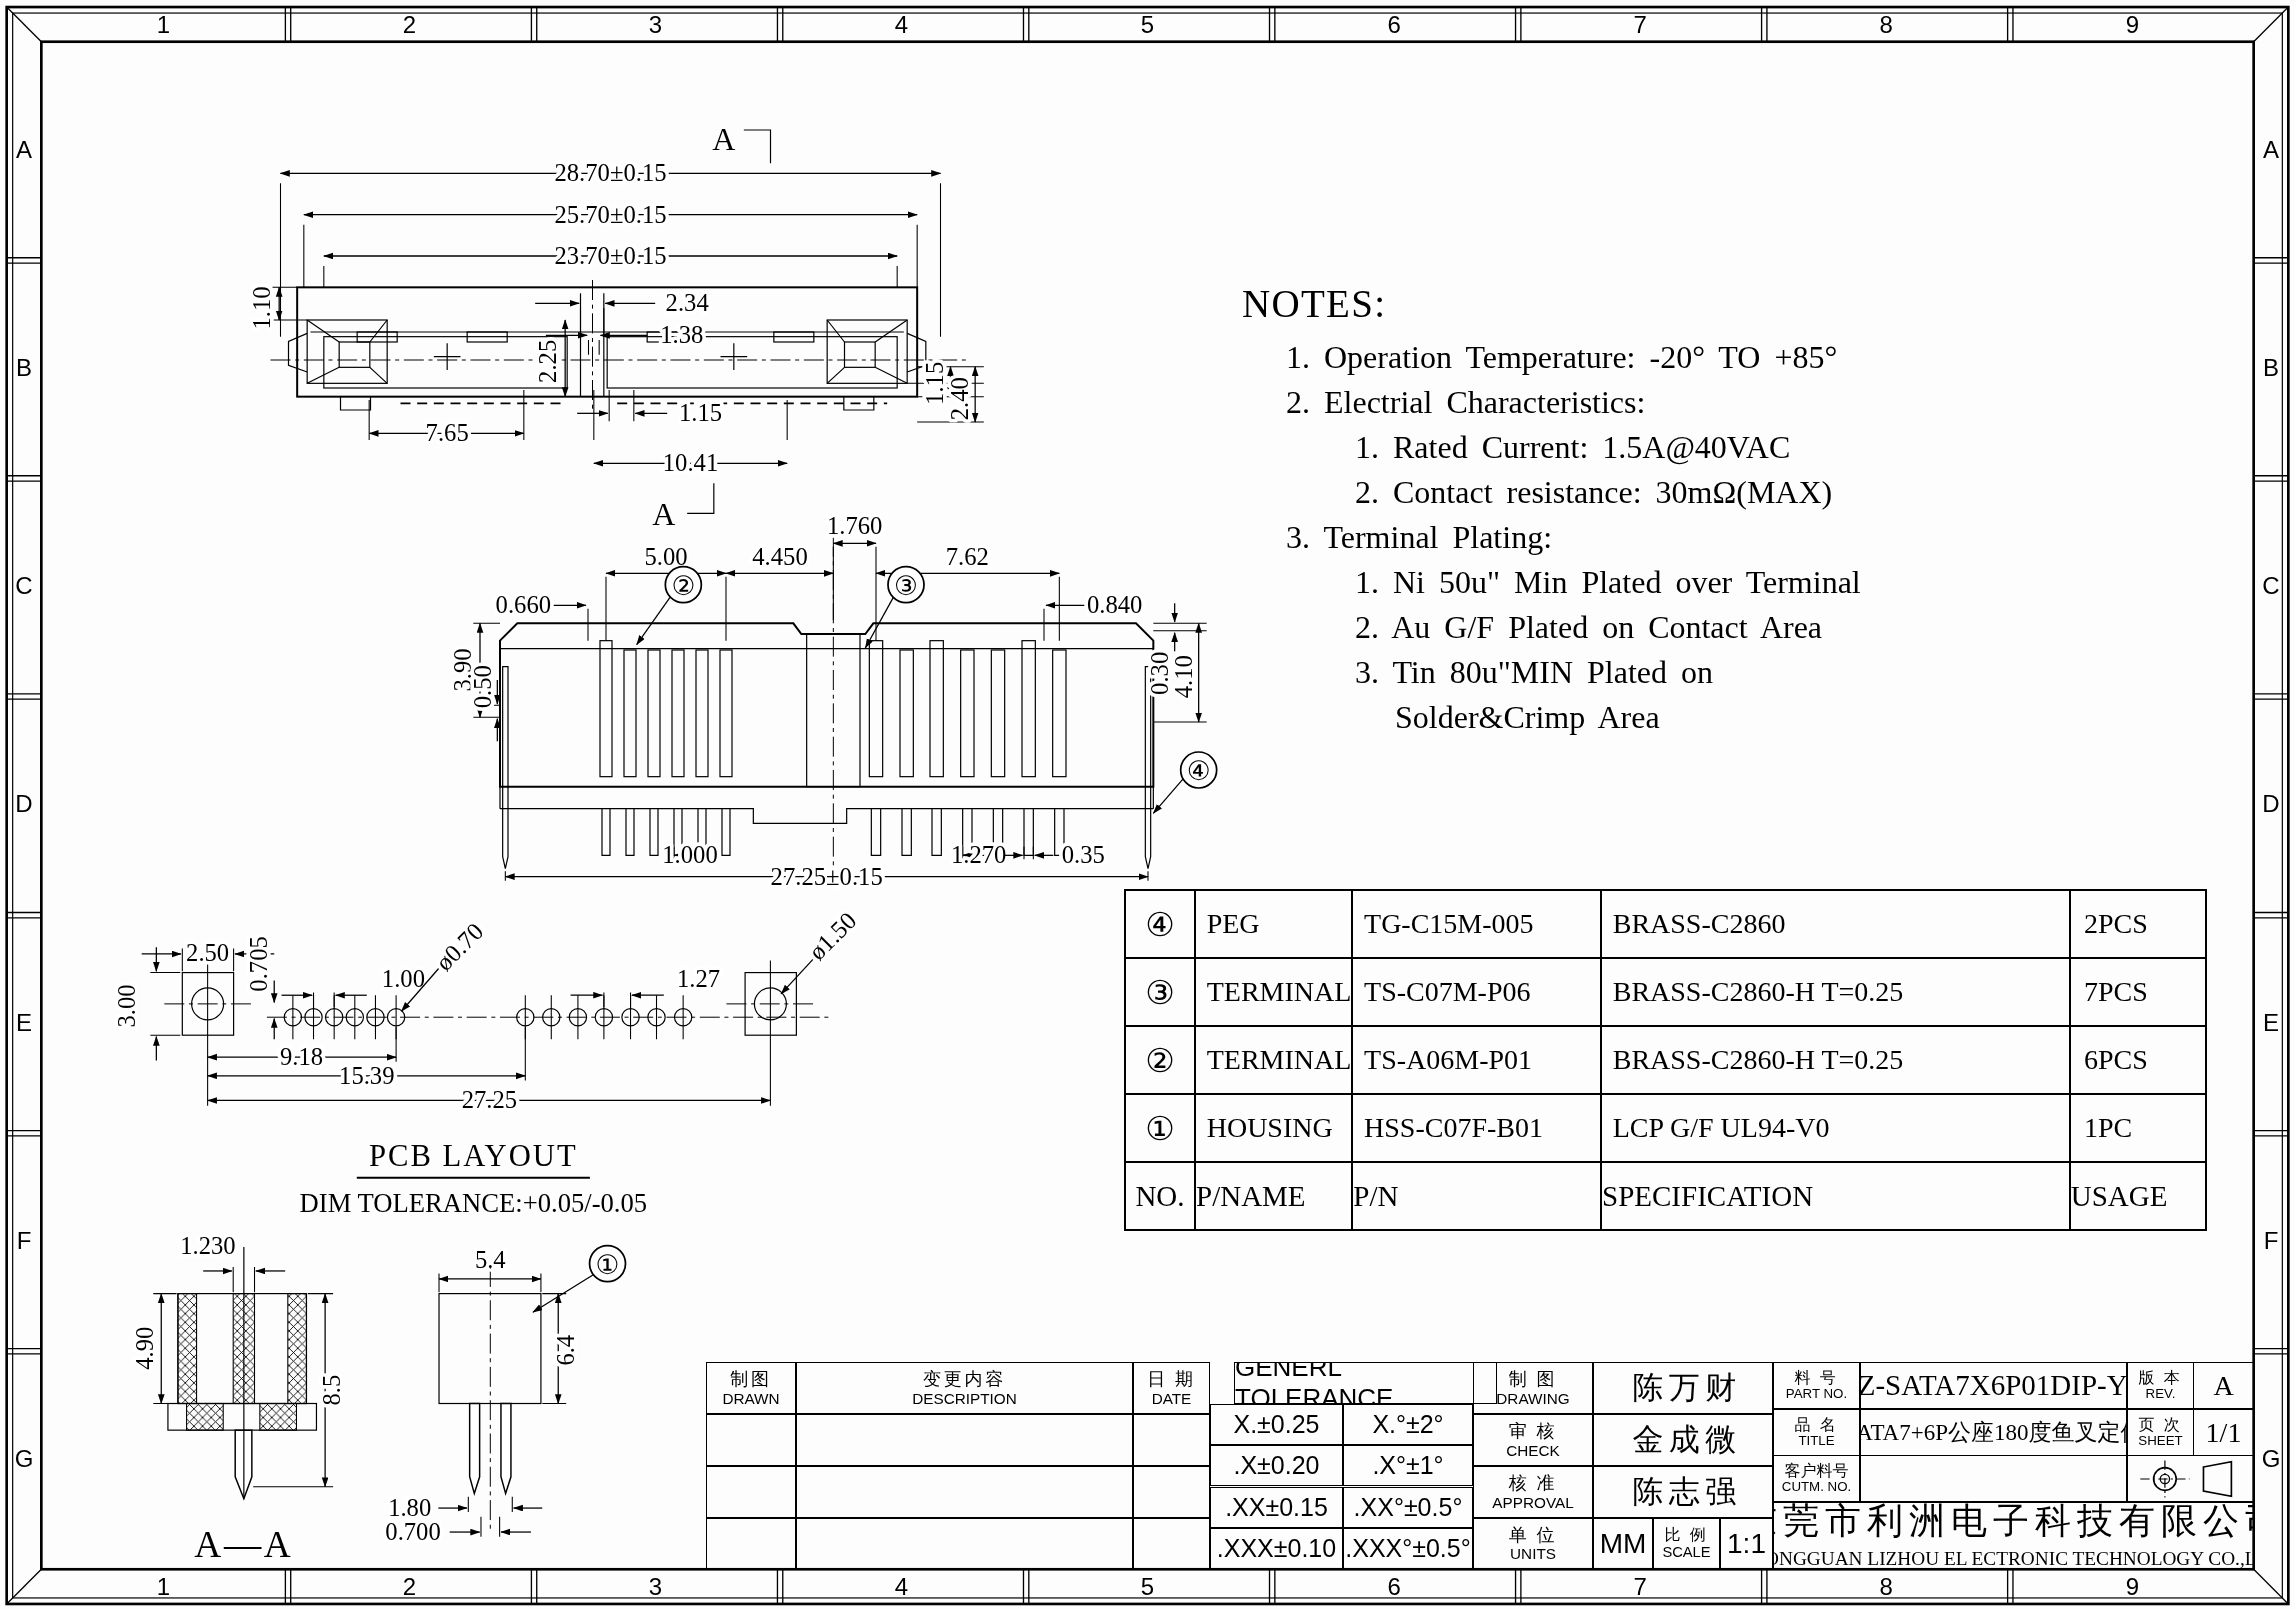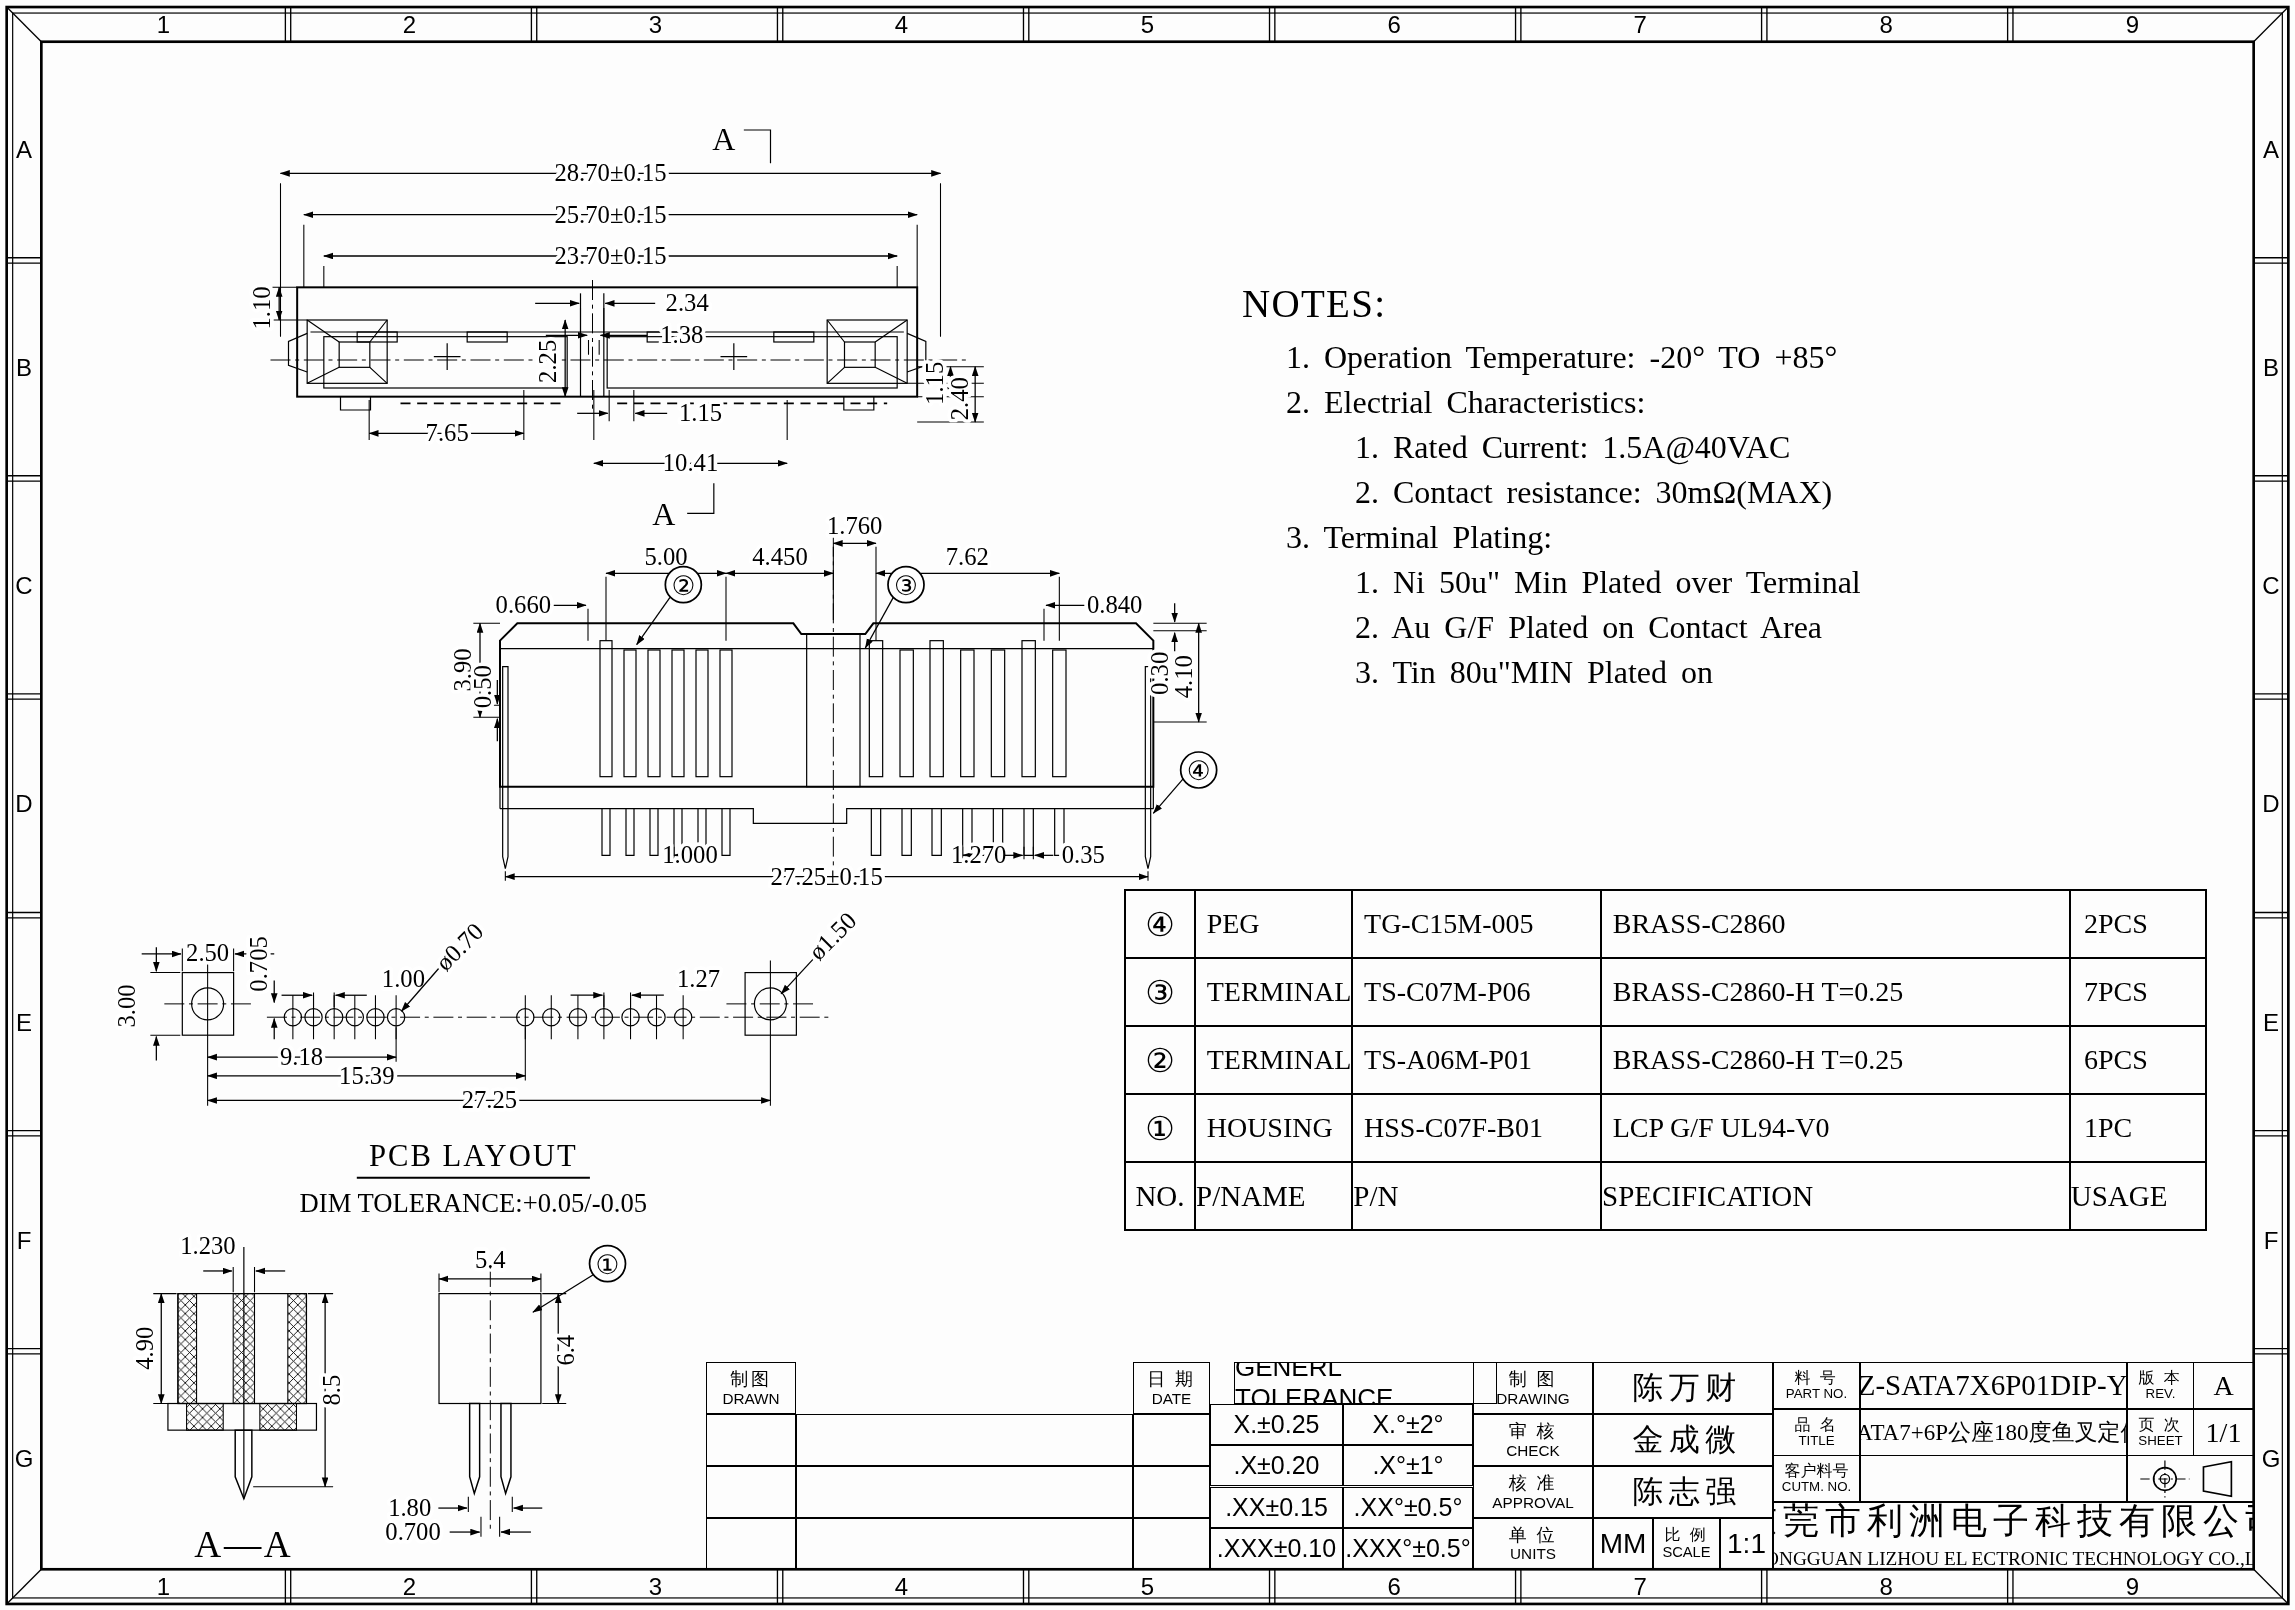--- a/index.html
+++ b/index.html
@@ -393,20 +393,21 @@
   <div class="notes">
     <div class="n-title">NOTES:</div>
     <div class="n ind1">1. Operation Temperature: -20° TO +85°</div>
     <div class="n ind1">2. Electrial Characteristics:</div>
     <div class="n ind2">1. Rated Current: 1.5A@40VAC</div>
     <div class="n ind2">2. Contact resistance: 30mΩ(MAX)</div>
     <div class="n ind1">3. Terminal Plating:</div>
     <div class="n ind2">1. Ni 50u" Min Plated over Terminal</div>
     <div class="n ind2">2. Au G/F Plated on Contact Area</div>
     <div class="n ind2">3. Tin 80u"MIN Plated on</div>
+    <div class="n ind3">Solder&amp;Crimp Area</div>
   </div>
 
   <table class="ptable">
     <tbody>
         <tr>
       <td class="cno">④</td>
       <td class="cpname">PEG</td>
       <td class="cpn">TG-C15M-005</td>
       <td class="cspec">BRASS-C2860</td>
       <td class="cusage">2PCS</td>
@@ -441,20 +442,24 @@
     </tr>
   </tbody>
     </table>
 
   <div class="tb">
 
     <div class="cell stack" style="left:0;top:0;width:90px;height:52px">
       <span class="cn">制图</span>
       <span class="en">DRAWN</span>
     </div>
+    <div class="cell stack" style="left:90px;top:0;width:337px;height:52px">
+      <span class="cn">变更内容</span>
+      <span class="en">DESCRIPTION</span>
+    </div>
     <div class="cell stack" style="left:427px;top:0;width:77px;height:52px">
       <span class="cn">日 期</span>
       <span class="en">DATE</span>
     </div>
     <div class="cell" style="left:0;top:52px;width:90px;height:52px"></div>
     <div class="cell" style="left:90px;top:52px;width:337px;height:52px"></div>
     <div class="cell" style="left:427px;top:52px;width:77px;height:52px"></div>
     <div class="cell" style="left:0;top:104px;width:90px;height:52px"></div>
     <div class="cell" style="left:90px;top:104px;width:337px;height:52px"></div>
     <div class="cell" style="left:427px;top:104px;width:77px;height:52px"></div>

